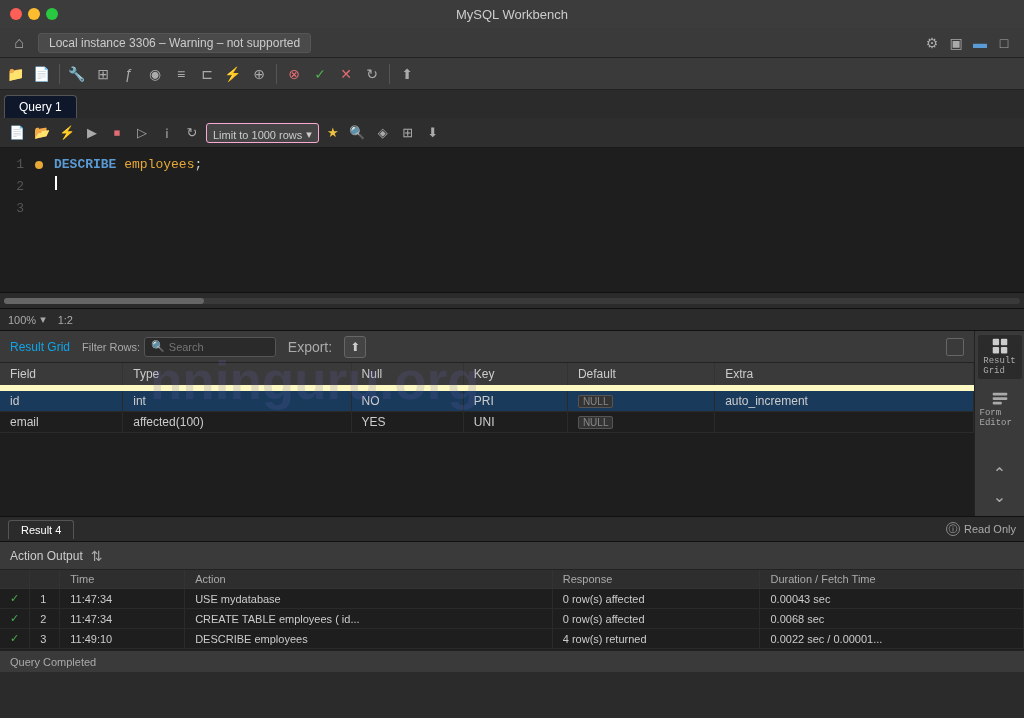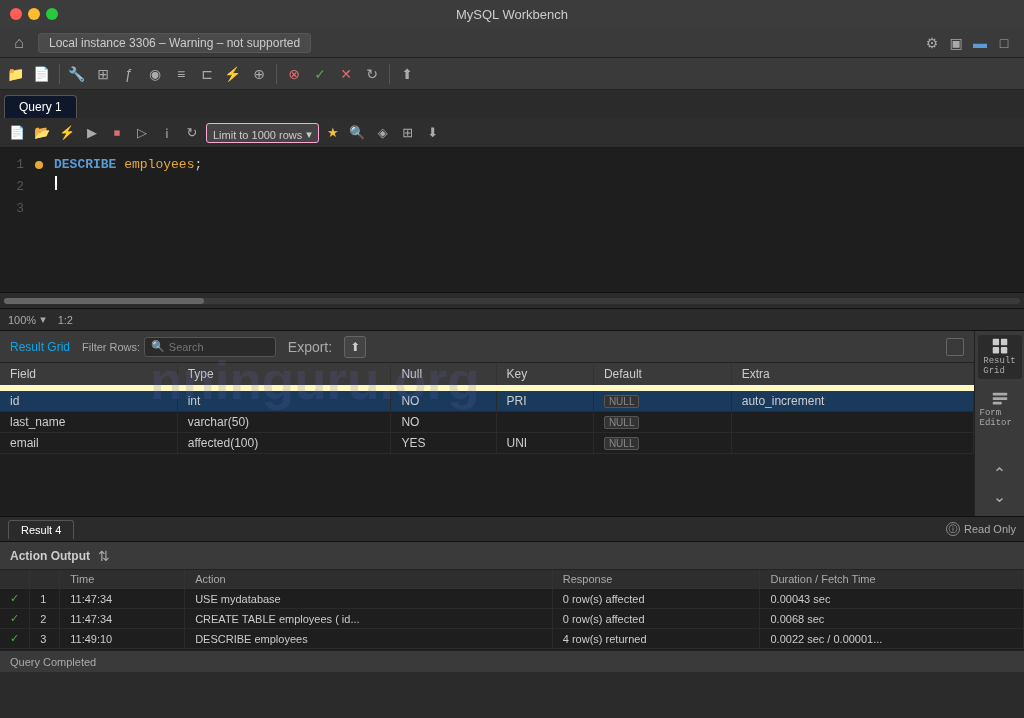--- a/index.html
+++ b/index.html
@@ -429,21 +429,21 @@
       height: 28px;
       display: flex;
       align-items: center;
       padding: 0 10px;
       gap: 8px;
       border-bottom: 1px solid #222;
     }
     .action-header-label {
       font-size: 12px;
       color: #ccc;
-      font-weight: 700;
+      font-weight: 400;
       text-align: right;
     }
     .output-table {
       width: 100%;
       border-collapse: collapse;
     }
     .output-table th {
       background: #2e2e2e;
       color: #aaa;
       font-size: 11px;
@@ -619,28 +619,20 @@
             </tr>
           </thead>
           <tbody id="result-tbody">
           <tr class="selected-row">
       <td>id</td>
       <td>int</td>
       <td>NO</td>
       <td>PRI</td>
       <td><span class="null-badge">NULL</span></td>
       <td>auto_increment</td>
-    </tr>
-              <tr>
-      <td>last_name</td>
-      <td>varchar(50)</td>
-      <td>NO</td>
-      <td></td>
-      <td><span class="null-badge">NULL</span></td>
-      <td></td>
     </tr>
               <tr>
       <td>email</td>
       <td>affected(100)</td>
       <td>YES</td>
       <td>UNI</td>
       <td><span class="null-badge">NULL</span></td>
       <td></td>
     </tr>
             </tbody>

